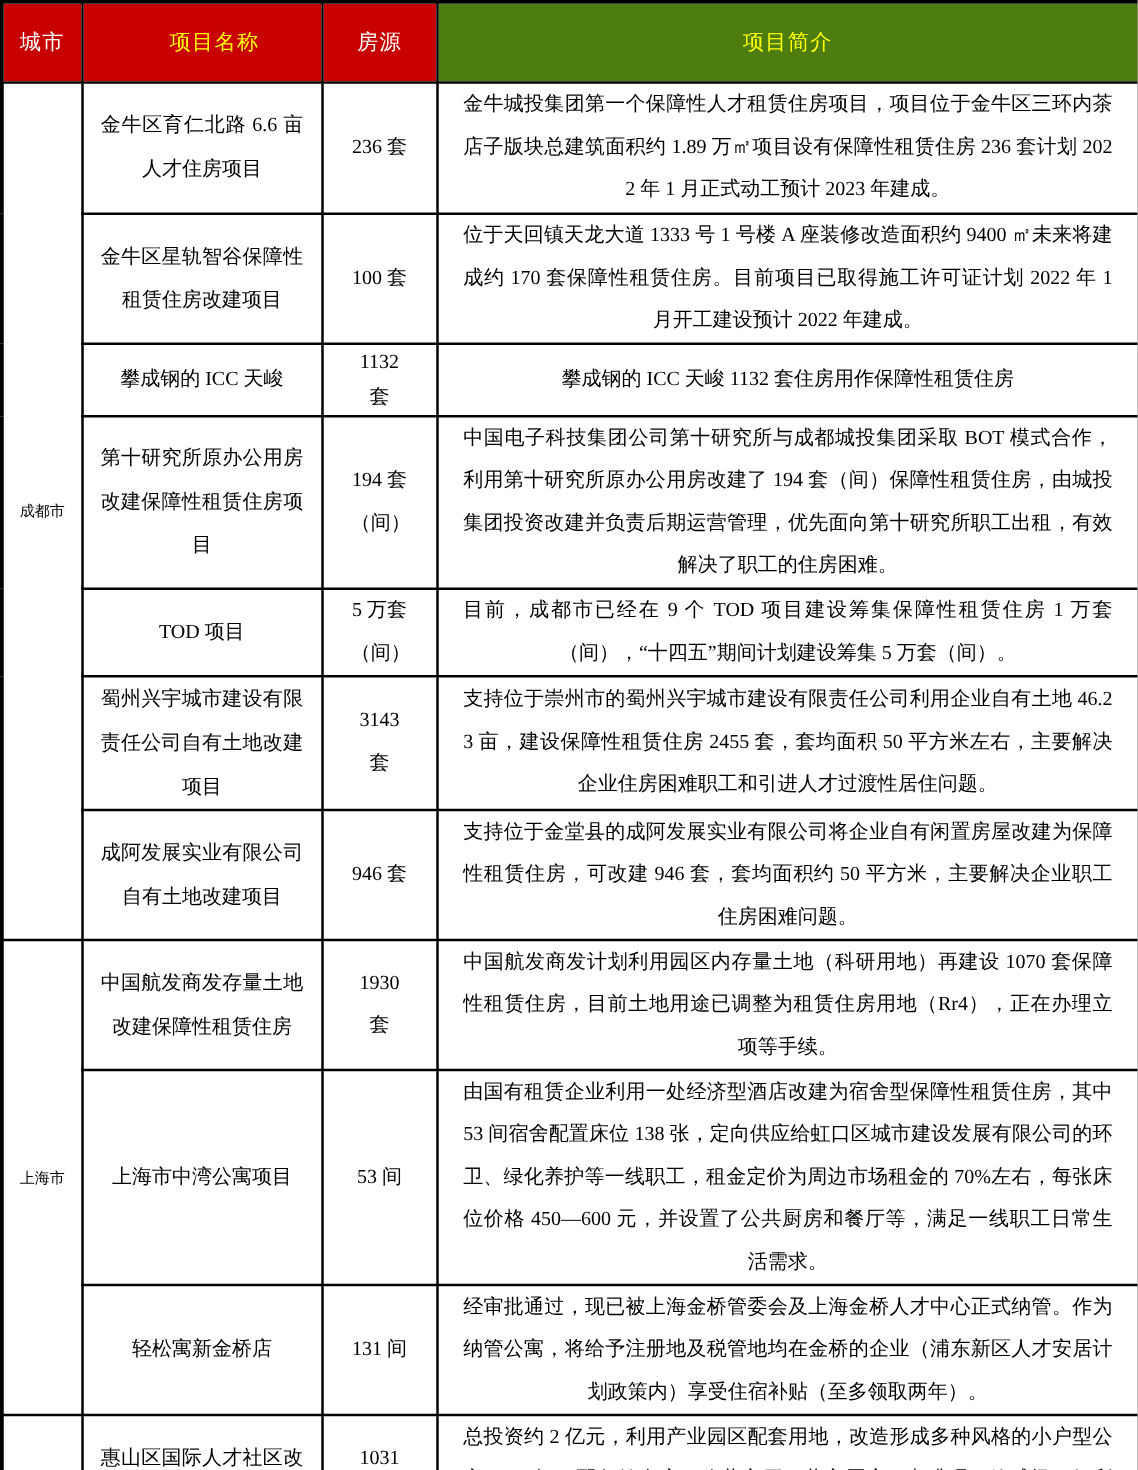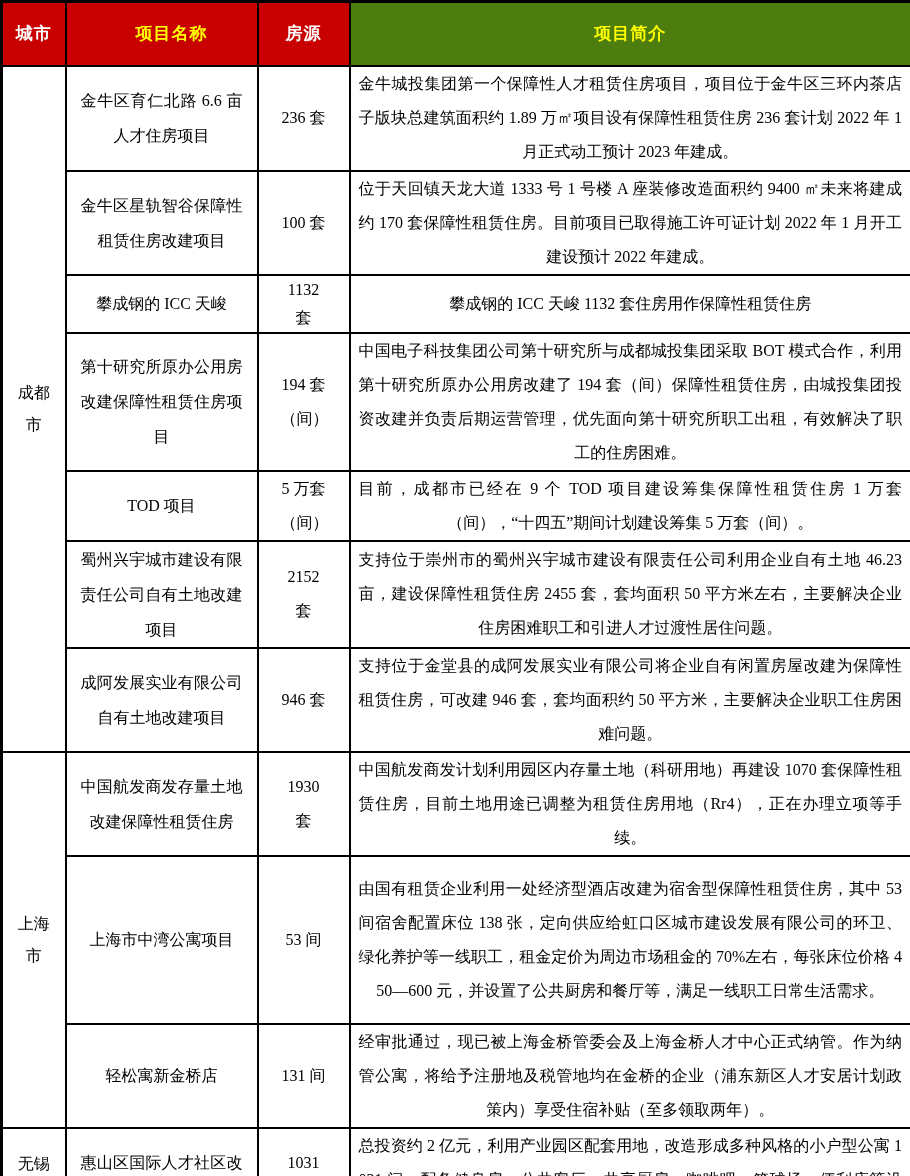--- a/index.html
+++ b/index.html
@@ -1,23 +1,23 @@
 <!DOCTYPE html>
 <html><head>
 <meta charset="utf-8">
 <style>
   html,body{margin:0;padding:0;background:#ffffff;}
   body{width:910px;font-family:"Liberation Serif","DejaVu Serif",serif;color:#000;}
   table.rental{border-collapse:collapse;table-layout:fixed;width:910px;border:3px solid #000;}
   table.rental th, table.rental td{border:2px solid #000;vertical-align:middle;overflow:hidden;}
-  thead th{font-size:17px;font-weight:bold;letter-spacing:1px;line-height:26px;padding:0 4px;}
-  td.city{text-align:center;font-size:16px;line-height:32px;padding:0 9px;word-break:break-all;}
+  thead th{font-size:17px;font-weight:normal;letter-spacing:1px;line-height:26px;padding:0 4px;}
+  td.city{text-align:center;font-size:12px;line-height:32px;padding:0 9px;word-break:break-all;}
   td.name{text-align:justify;text-align-last:center;word-break:break-all;font-size:16px;line-height:35px;padding:0 14px;}
   td.units{text-align:center;font-size:16px;line-height:34px;padding:0 22px;word-break:break-all;}
-  td.desc{text-align:justify;text-align-last:center;word-break:break-all;font-size:16px;line-height:34px;padding:0 8px;}
+  td.desc{text-align:justify;text-align-last:center;word-break:break-all;font-size:16px;line-height:34px;padding:0 20px;}
 </style>
 </head>
 <body>
 
 <table class="rental">
   <colgroup>
     <col style="width:64px">
       <col style="width:192px">
       <col style="width:92px">
       <col style="width:562px">
@@ -52,21 +52,21 @@
       <td class="units">194 套（间）</td>
       <td class="desc">中国电子科技集团公司第十研究所与成都城投集团采取 BOT 模式合作，利用第十研究所原办公用房改建了 194 套（间）保障性租赁住房，由城投集团投资改建并负责后期运营管理，优先面向第十研究所职工出租，有效解决了职工的住房困难。</td>
     </tr>
     <tr style="height:66px">
       <td class="name">TOD 项目</td>
       <td class="units">5 万套（间）</td>
       <td class="desc">目前，成都市已经在 9 个 TOD 项目建设筹集保障性租赁住房 1 万套（间），“十四五”期间计划建设筹集 5 万套（间）。</td>
     </tr>
     <tr style="height:101px">
       <td class="name">蜀州兴宇城市建设有限责任公司自有土地改建项目</td>
-      <td class="units">2152 套</td>
+      <td class="units">3143 套</td>
       <td class="desc">支持位于崇州市的蜀州兴宇城市建设有限责任公司利用企业自有土地 46.23 亩，建设保障性租赁住房 2455 套，套均面积 50 平方米左右，主要解决企业住房困难职工和引进人才过渡性居住问题。</td>
     </tr>
     <tr style="height:100px">
       <td class="name">成阿发展实业有限公司自有土地改建项目</td>
       <td class="units">946 套</td>
       <td class="desc">支持位于金堂县的成阿发展实业有限公司将企业自有闲置房屋改建为保障性租赁住房，可改建 946 套，套均面积约 50 平方米，主要解决企业职工住房困难问题。</td>
     </tr>
 
     <tr style="height:100px">
       <td class="city" rowspan="3">上海市</td>

